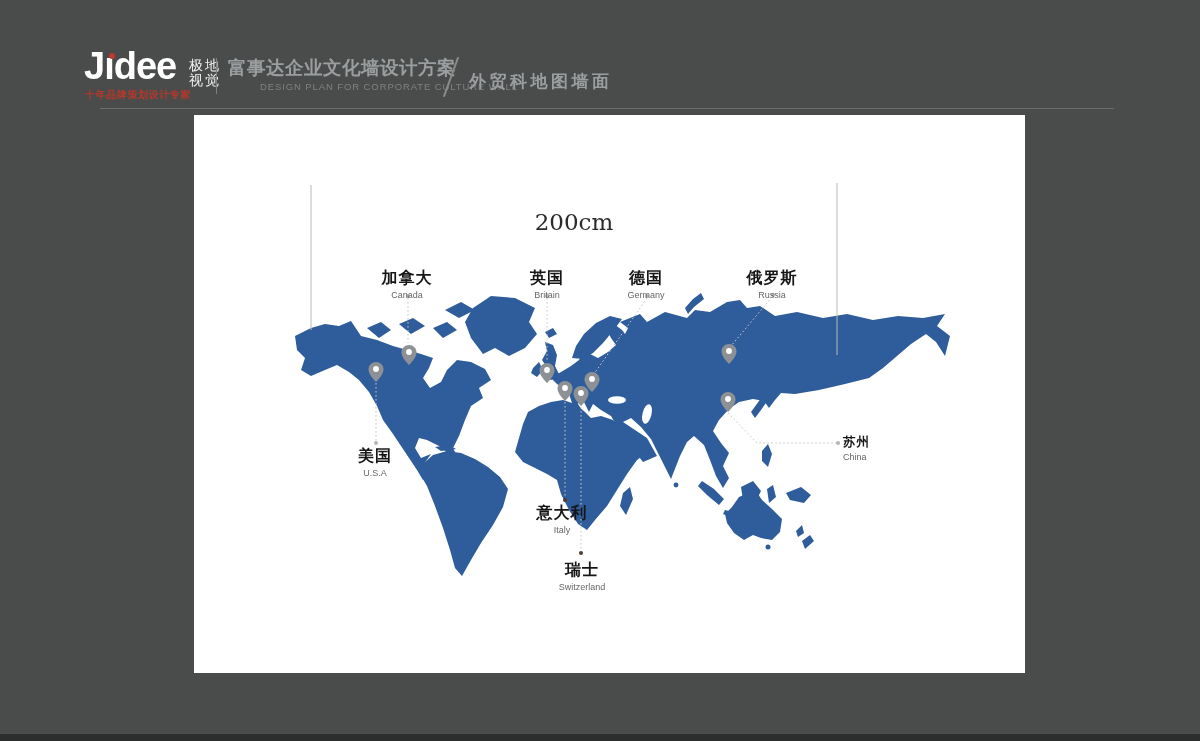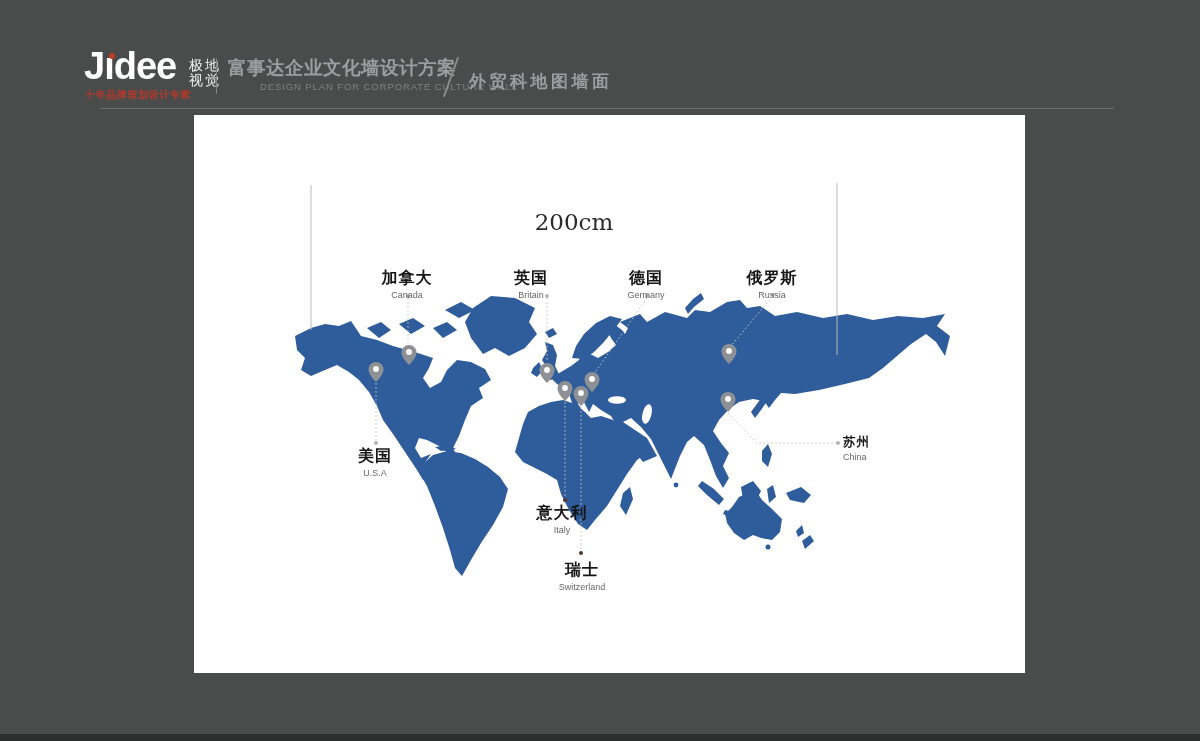--- a/index.html
+++ b/index.html
@@ -160,21 +160,21 @@
             <circle cx="7.5" cy="7" r="2.9" class="pin-hole"></circle>
           </g>
         </g>
     </svg>
 
     <div id="label-layer">
         <div class="loc-label center" style="left: 213px; top: 153px;">
           <div class="loc-zh">加拿大</div>
           <div class="loc-en">Canada</div>
         </div>
-        <div class="loc-label center" style="left: 337px; top: 153px;">
+        <div class="loc-label center" style="left: 353px; top: 153px;">
           <div class="loc-zh">英国</div>
           <div class="loc-en">Britain</div>
         </div>
         <div class="loc-label center" style="left: 452px; top: 153px;">
           <div class="loc-zh">德国</div>
           <div class="loc-en">Germany</div>
         </div>
         <div class="loc-label center" style="left: 578px; top: 153px;">
           <div class="loc-zh">俄罗斯</div>
           <div class="loc-en">Russia</div>

